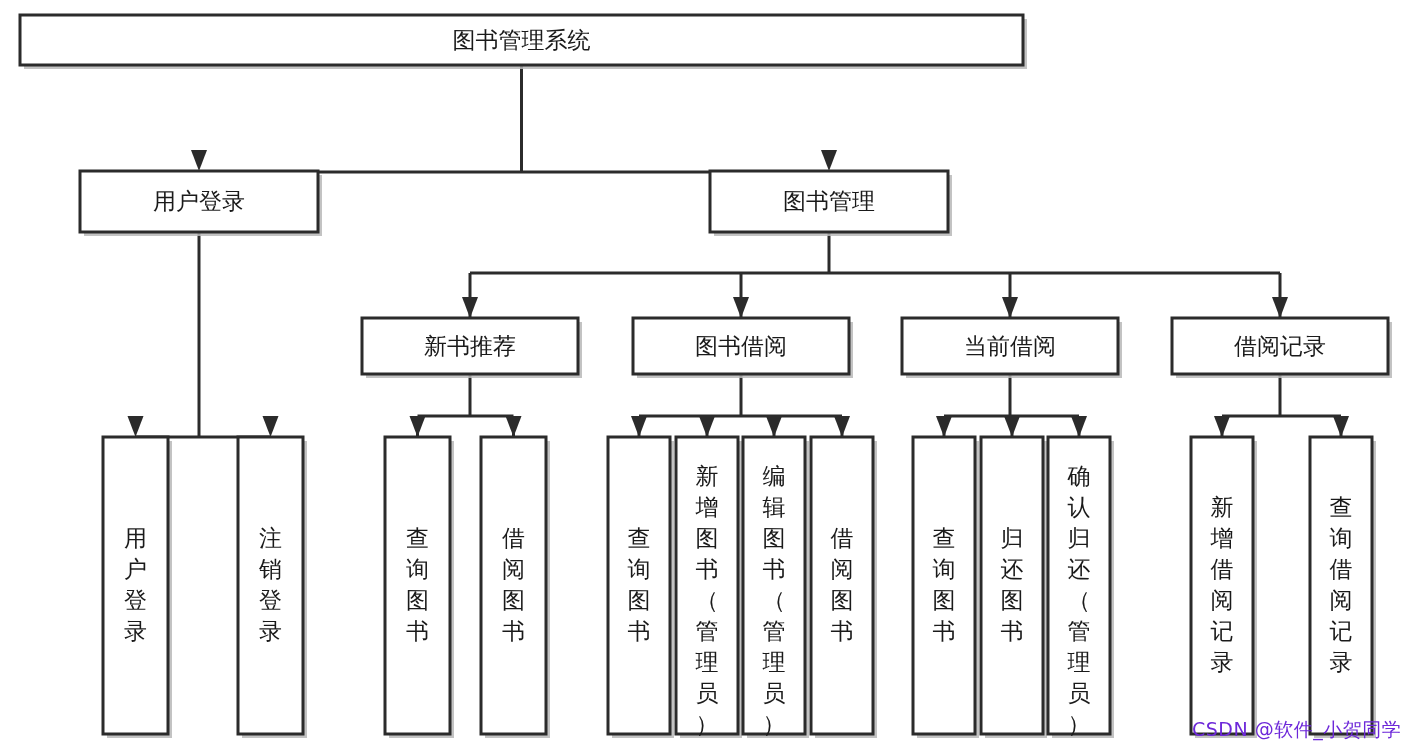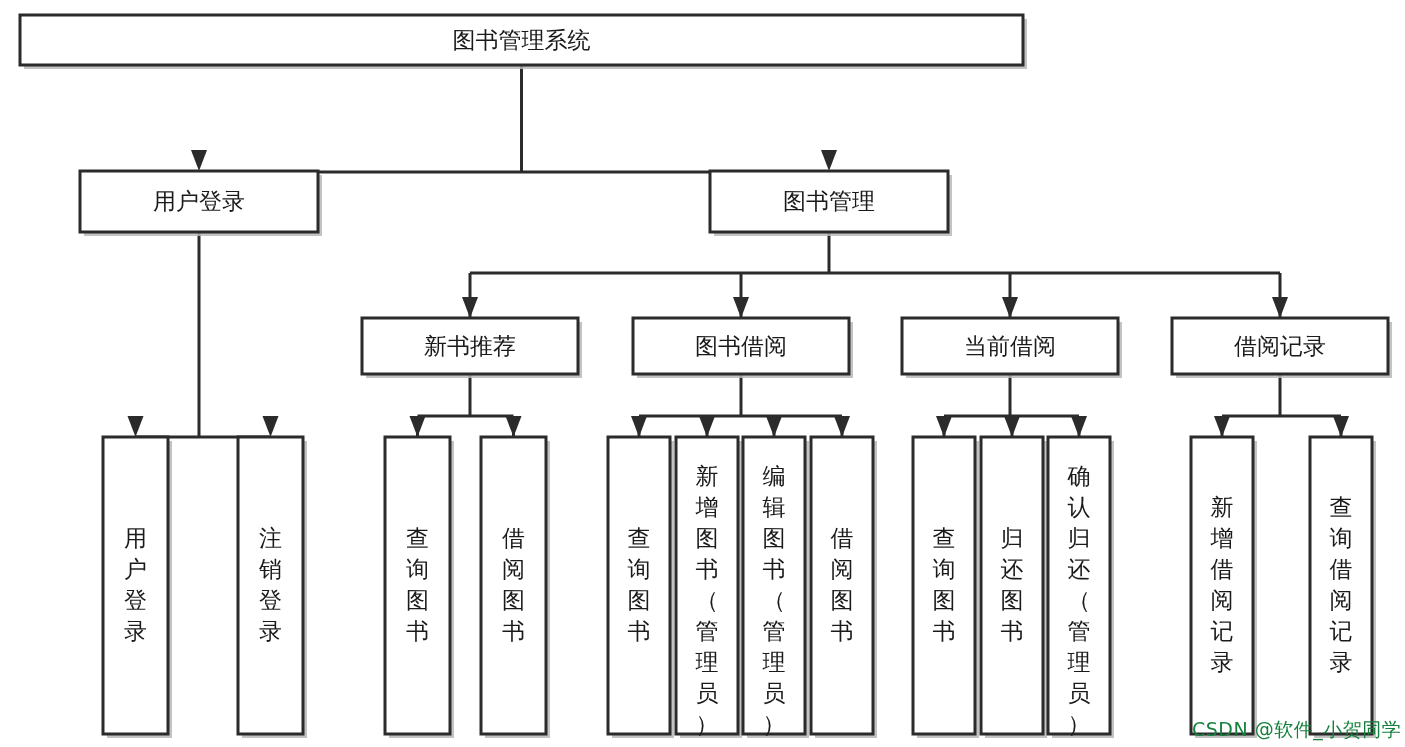--- a/index.html
+++ b/index.html
@@ -59,21 +59,21 @@
     font-family: "DejaVu Sans", "Liberation Sans", sans-serif;
     font-size: 23px;
     fill: #1a1a1a;
     text-anchor: middle;
     dominant-baseline: middle;
   }
   .watermark-text {
     position: absolute;
     font-family: "DejaVu Sans", "Liberation Sans", sans-serif;
     font-size: 19px;
-    color: #15803d;
+    color: #6d28d9;
     white-space: nowrap;
     letter-spacing: 0.5px;
     pointer-events: none;
   }
 </style>
 </head>
 <body>
 
 <div id="diagram-root">
   <svg id="tree-svg" viewBox="0 0 1405 747">

